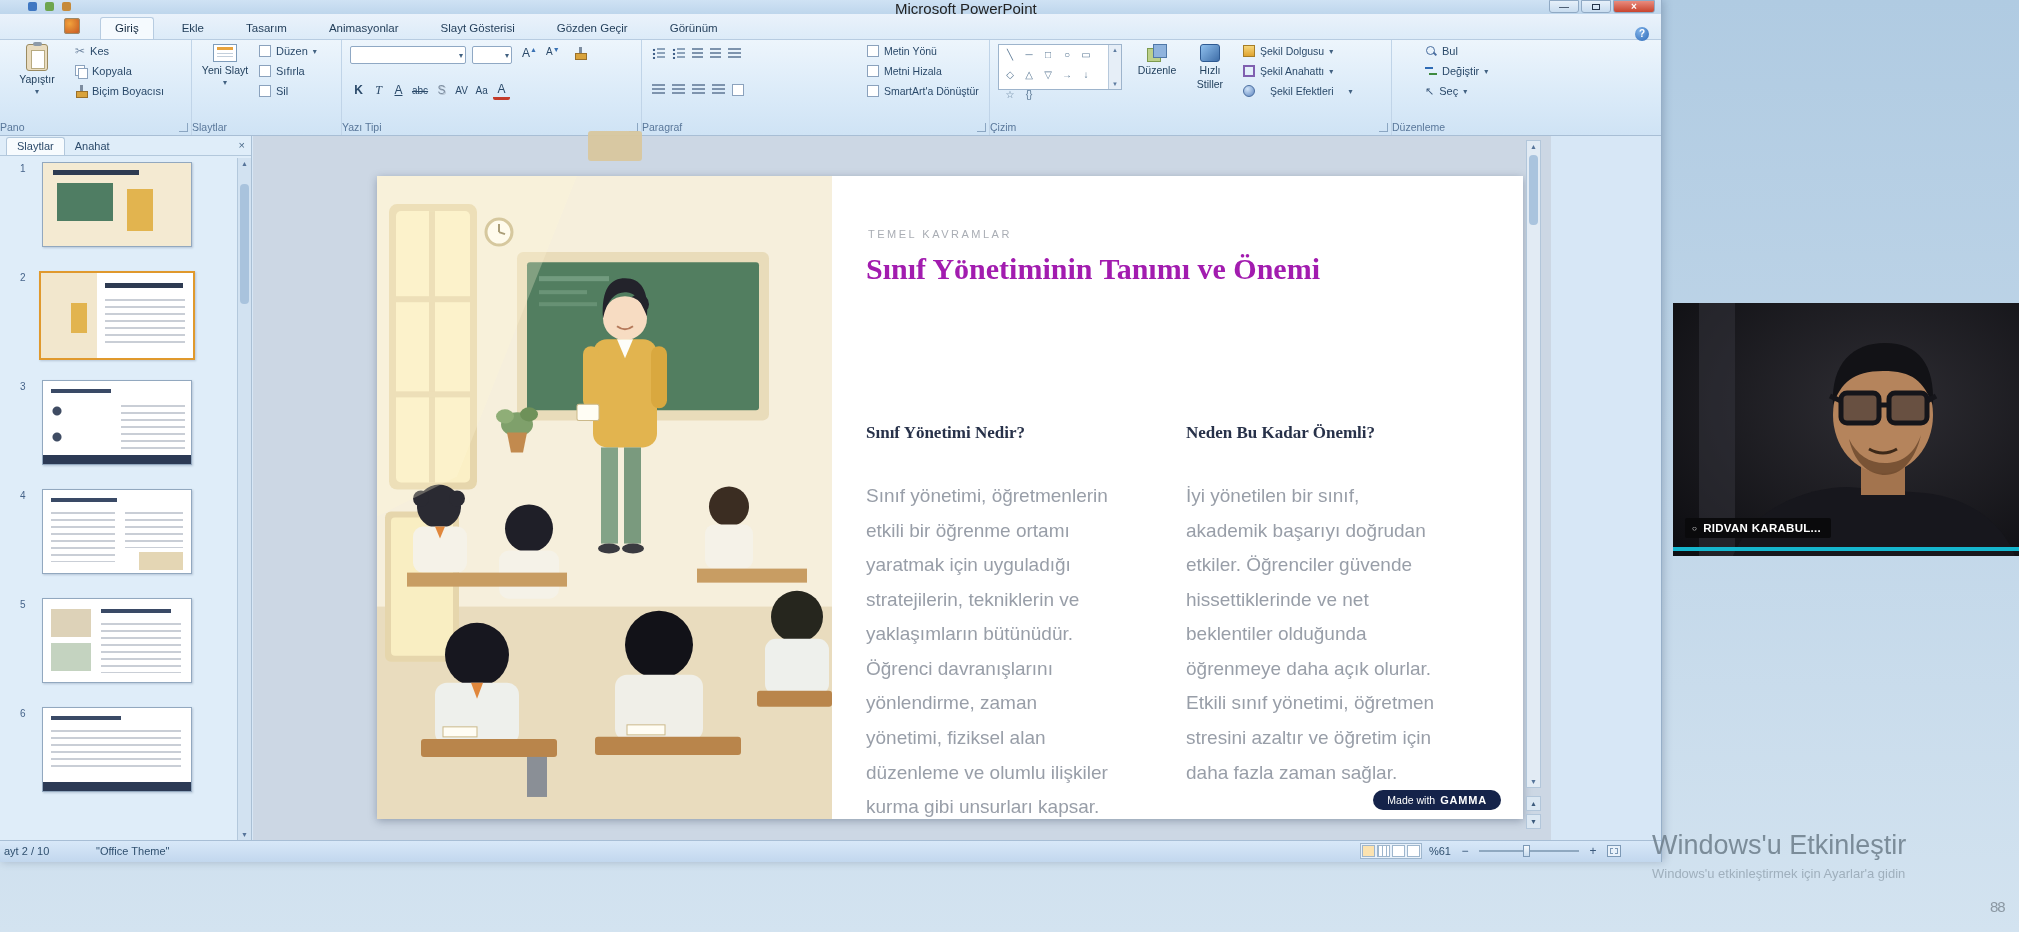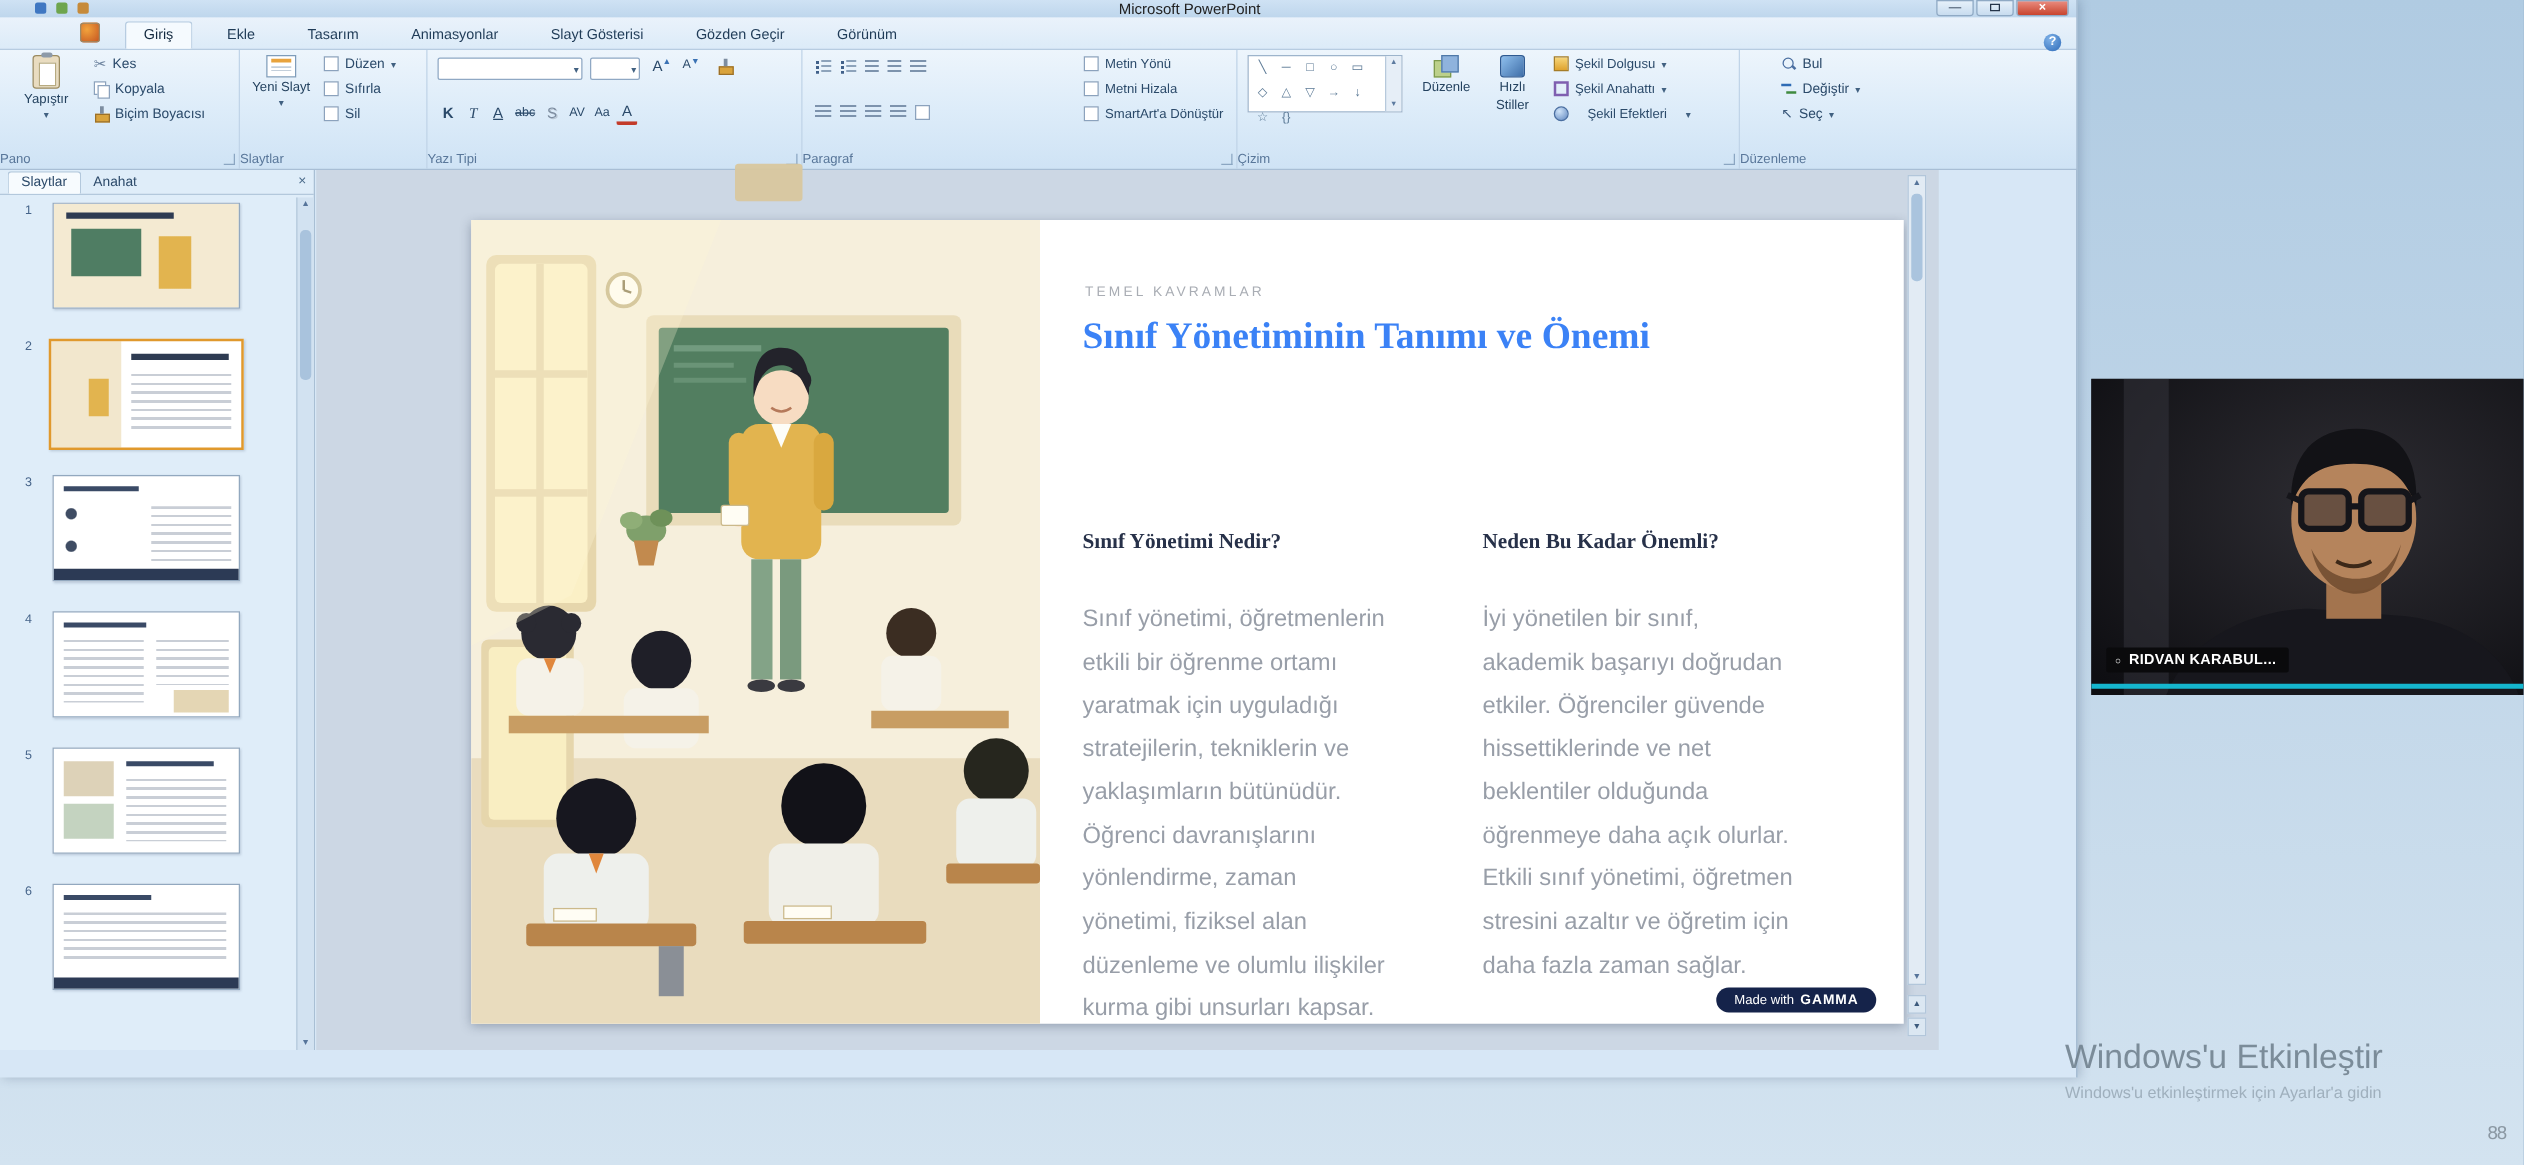--- a/index.html
+++ b/index.html
@@ -11,21 +11,21 @@
   
   .ppt{position:absolute;left:0;top:0;width:1662px;height:862px;background:#d7e7f6;border-right:1px solid #96afc8;box-shadow:2px 0 8px rgba(40,60,90,.25);}
 
   
   .titlebar{position:absolute;left:0;top:0;width:100%;height:14px;background:linear-gradient(180deg,#cfe2f4,#bed6ec);}
   .qat{position:absolute;left:28px;top:2px;display:flex;gap:8px;}
   .qat i{width:9px;height:9px;border-radius:2px;display:block;}
   .qat i:nth-child(1){background:#3f77c2;}
   .qat i:nth-child(2){background:#6ea54e;}
   .qat i:nth-child(3){background:#c68a3a;}
-  .win-title{position:absolute;left:895px;top:0;font-size:12px;color:#222;white-space:nowrap;}
+  .win-title{position:absolute;left:895px;top:0;font-size:15px;color:#222;white-space:nowrap;}
   .winctl{position:absolute;right:6px;top:0;display:flex;gap:2px;}
   .winctl .wbtn{width:30px;height:13px;font-size:10px;line-height:12px;text-align:center;color:#24344a;background:linear-gradient(180deg,#e6f0fa,#c8dcef);border:1px solid #8fa9c4;border-radius:0 0 3px 3px;}
   .winctl .wbtn.max span{display:inline-block;width:8px;height:6px;border:1px solid #24344a;}
   .winctl .wbtn.close{background:linear-gradient(180deg,#e98b7e,#c8442e);color:#fff;width:42px;font-weight:bold;}
 
   
   .tabrow{position:absolute;left:0;top:14px;width:100%;height:26px;background:linear-gradient(180deg,#eaf2fb,#dcebf8);border-bottom:1px solid #b7cce1;display:flex;align-items:flex-end;padding-left:64px;}
   .office-ic{position:absolute;left:64px;top:4px;width:16px;height:16px;border-radius:3px;background:radial-gradient(circle at 35% 35%,#f2a33c,#c2501f);box-shadow:0 0 0 1px #9a8a6a inset;}
   .tab{padding:4px 14px 5px;font-size:11.5px;color:#1f3b57;white-space:nowrap;margin-left:14px;}
   .tab:first-of-type{margin-left:36px;}
@@ -141,21 +141,21 @@
   .sscroll{position:absolute;right:0;top:22px;bottom:0;width:14px;background:#d2e2f1;border-left:1px solid #b3c8dc;}
   .sscroll .th{position:absolute;left:2px;top:26px;width:9px;height:120px;background:#a9c3dd;border-radius:4px;}
   .sscroll .ar{position:absolute;left:0;width:100%;text-align:center;font-size:7px;color:#56749a;}
 
   
   .editor{position:absolute;left:253px;top:136px;width:1298px;height:704px;background:#ccd7e4;}
   .slide{position:absolute;left:124px;top:40px;width:1146px;height:643px;background:#fff;box-shadow:0 2px 8px rgba(40,55,80,.35);display:flex;}
   .illus{width:455px;height:100%;flex:0 0 auto;}
   .sbody{position:relative;flex:1;}
   .kicker{position:absolute;left:36px;top:52px;font-size:11px;letter-spacing:2.5px;color:#a9adb4;}
-  .stitle{position:absolute;left:34px;top:76px;font-family:"Liberation Serif",serif;font-weight:bold;font-size:30px;color:#3b82f6;}
+  .stitle{position:absolute;left:34px;top:76px;font-family:"Liberation Serif",serif;font-weight:bold;font-size:30px;color:#a21caf;}
   .cols{position:absolute;left:34px;top:247px;display:flex;gap:72px;}
   .col{width:248px;}
   .col.r{width:254px;}
   .chead{font-family:"Liberation Serif",serif;font-weight:bold;font-size:17px;color:#273149;margin:0 0 36px;}
   .cbody{font-size:19px;line-height:1.82;color:#989ea8;margin:0;}
   .gamma{position:absolute;right:22px;bottom:9px;background:#15234a;color:#fff;border-radius:12px;padding:4px 14px;font-size:10.5px;display:flex;gap:5px;align-items:center;}
   .gamma b{font-size:11px;letter-spacing:.8px;}
   .vscroll{position:absolute;right:10px;top:4px;width:15px;height:648px;background:#e2ebf4;border:1px solid #b2c6da;}
   .vscroll .ar{position:absolute;left:0;width:100%;text-align:center;font-size:7px;color:#56749a;}
   .vscroll .th{position:absolute;left:2px;top:14px;width:9px;height:70px;background:#aac4de;border-radius:4px;}
@@ -552,20 +552,39 @@
 
       <div class="vscroll">
         <span class="ar" style="top:2px;">▲</span>
         <div class="th"></div>
         <span class="ar" style="bottom:2px;">▼</span>
       </div>
       <div class="navbtn" style="top:660px;">▲</div>
       <div class="navbtn" style="top:678px;">▼</div>
     </div>
 
+    <div class="statusbar">
+      <span class="sb-ind">ayt 2 / 10</span>
+      <span class="sb-theme">"Office Theme"</span>
+      <div class="sb-right">
+        <div class="vbtns">
+          <div class="vbtn a"></div>
+          <div class="vbtn grid"></div>
+          <div class="vbtn"></div>
+          <div class="vbtn"></div>
+        </div>
+        <span>%61</span>
+        <span class="zbtn">−</span>
+        <div class="zoomtrack">
+          <div class="zth"></div>
+        </div>
+        <span class="zbtn">+</span>
+        <div class="fitbtn"></div>
+      </div>
+    </div>
   </div>
 
   <div class="artifact"></div>
 
   <div class="webcam">
     <svg width="346" height="253" viewBox="0 0 346 253">
       <defs>
         <radialGradient id="wcbg" cx="60%" cy="40%" r="80%">
           <stop offset="0" stop-color="#2e2d33"></stop>
           <stop offset="1" stop-color="#0e0e12"></stop>

